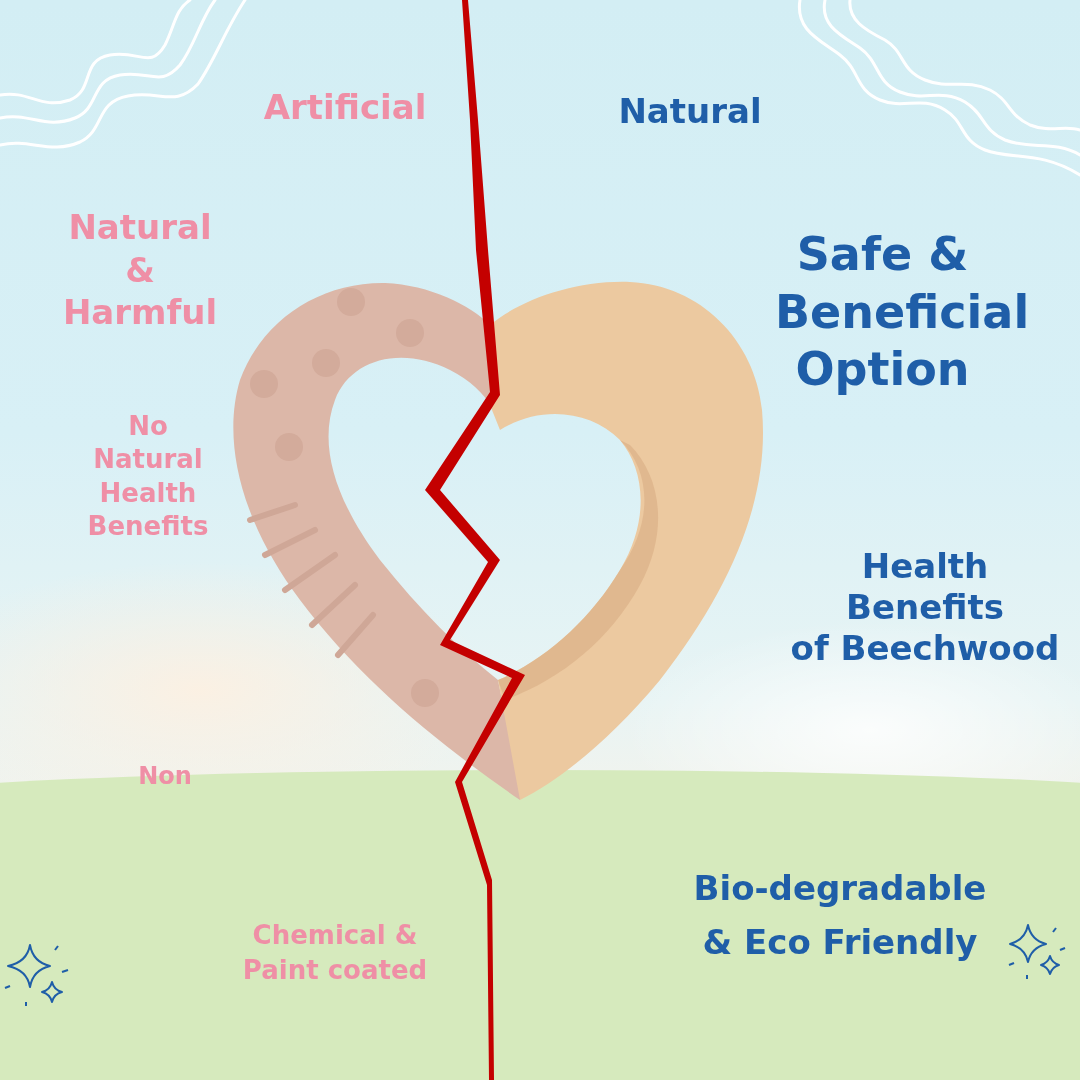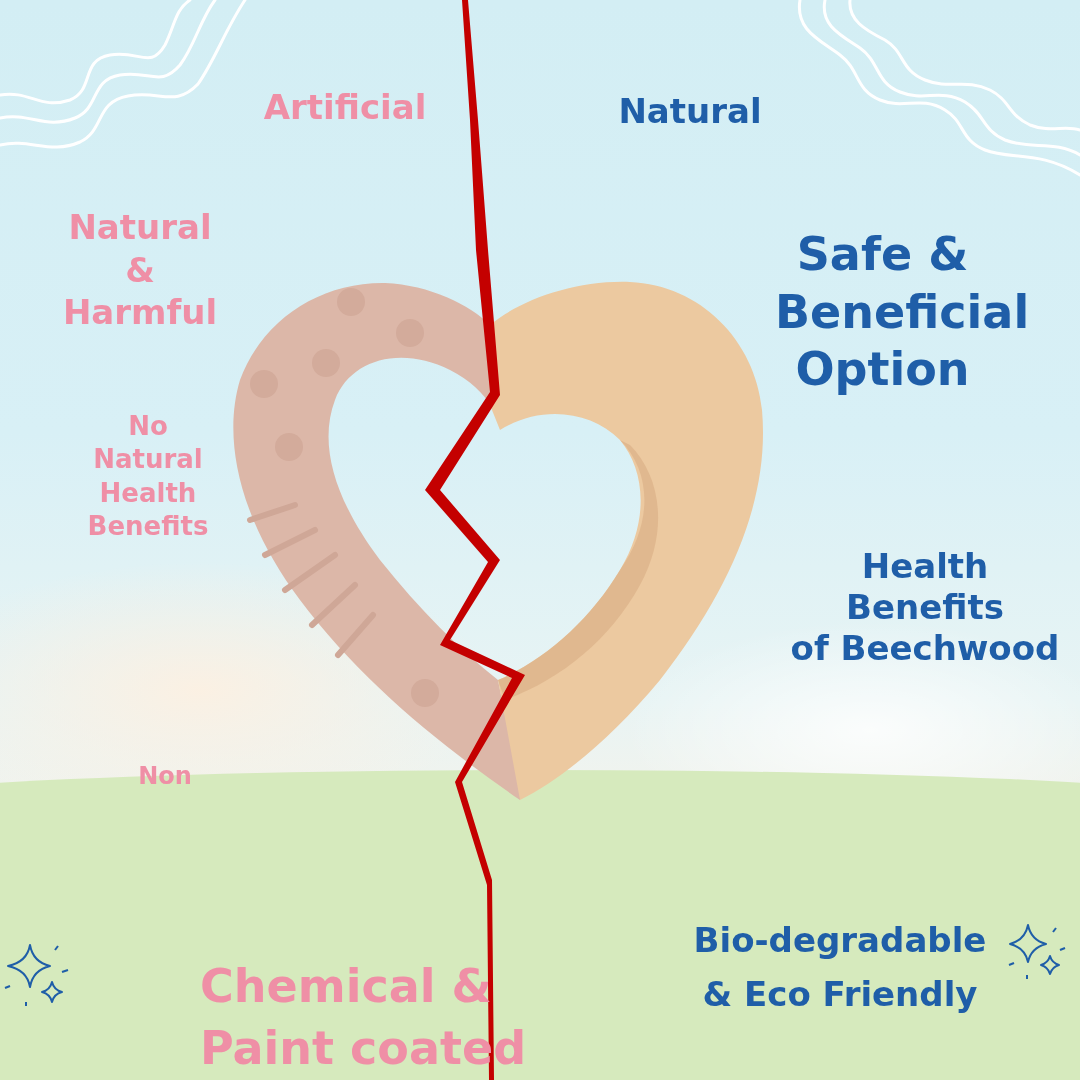--- a/index.html
+++ b/index.html
@@ -93,35 +93,35 @@
   </div>
   <div class="label pink" style="left:48px; top:410px; width:200px; font-size:26px; line-height:1.28;">
     <div>No</div>
     <div>Natural</div>
     <div>Health</div>
     <div>Benefits</div>
   </div>
   <div class="label pink" style="left:20px; top:728px; width:290px; font-size:24px;margin-top:35px;">
     <div>Non</div>
   </div>
-  <div class="label pink" style="left:200px; top:955px; width:270px; font-size:46px; line-height:1.35;">
+  <div class="label pink" style="left:200px; top:918px; width:270px; font-size:26px; line-height:1.35;">
     <div>Chemical &amp;</div>
     <div>Paint coated</div>
   </div>
 
   <div class="label blue" style="left:570px; top:92px; width:240px; font-size:34px;">
     <div>Natural</div>
   </div>
   <div class="label blue" style="left:775px; top:226px; width:215px; font-size:46px; line-height:1.25;">
     <div>Safe &amp;</div>
     <div>Beneficial</div>
     <div>Option</div>
   </div>
   <div class="label blue" style="left:780px; top:546px; width:290px; font-size:34px; line-height:1.2;">
     <div>Health</div>
     <div>Benefits</div>
     <div>of Beechwood</div>
   </div>
-  <div class="label blue" style="left:670px; top:913px; width:340px; font-size:34px; line-height:1.6;">
+  <div class="label blue" style="left:670px; top:861px; width:340px; font-size:34px; line-height:1.6;">
     <div>Bio-degradable</div>
     <div>&amp; Eco Friendly</div>
   </div>
 </div>
 
 </body></html>

